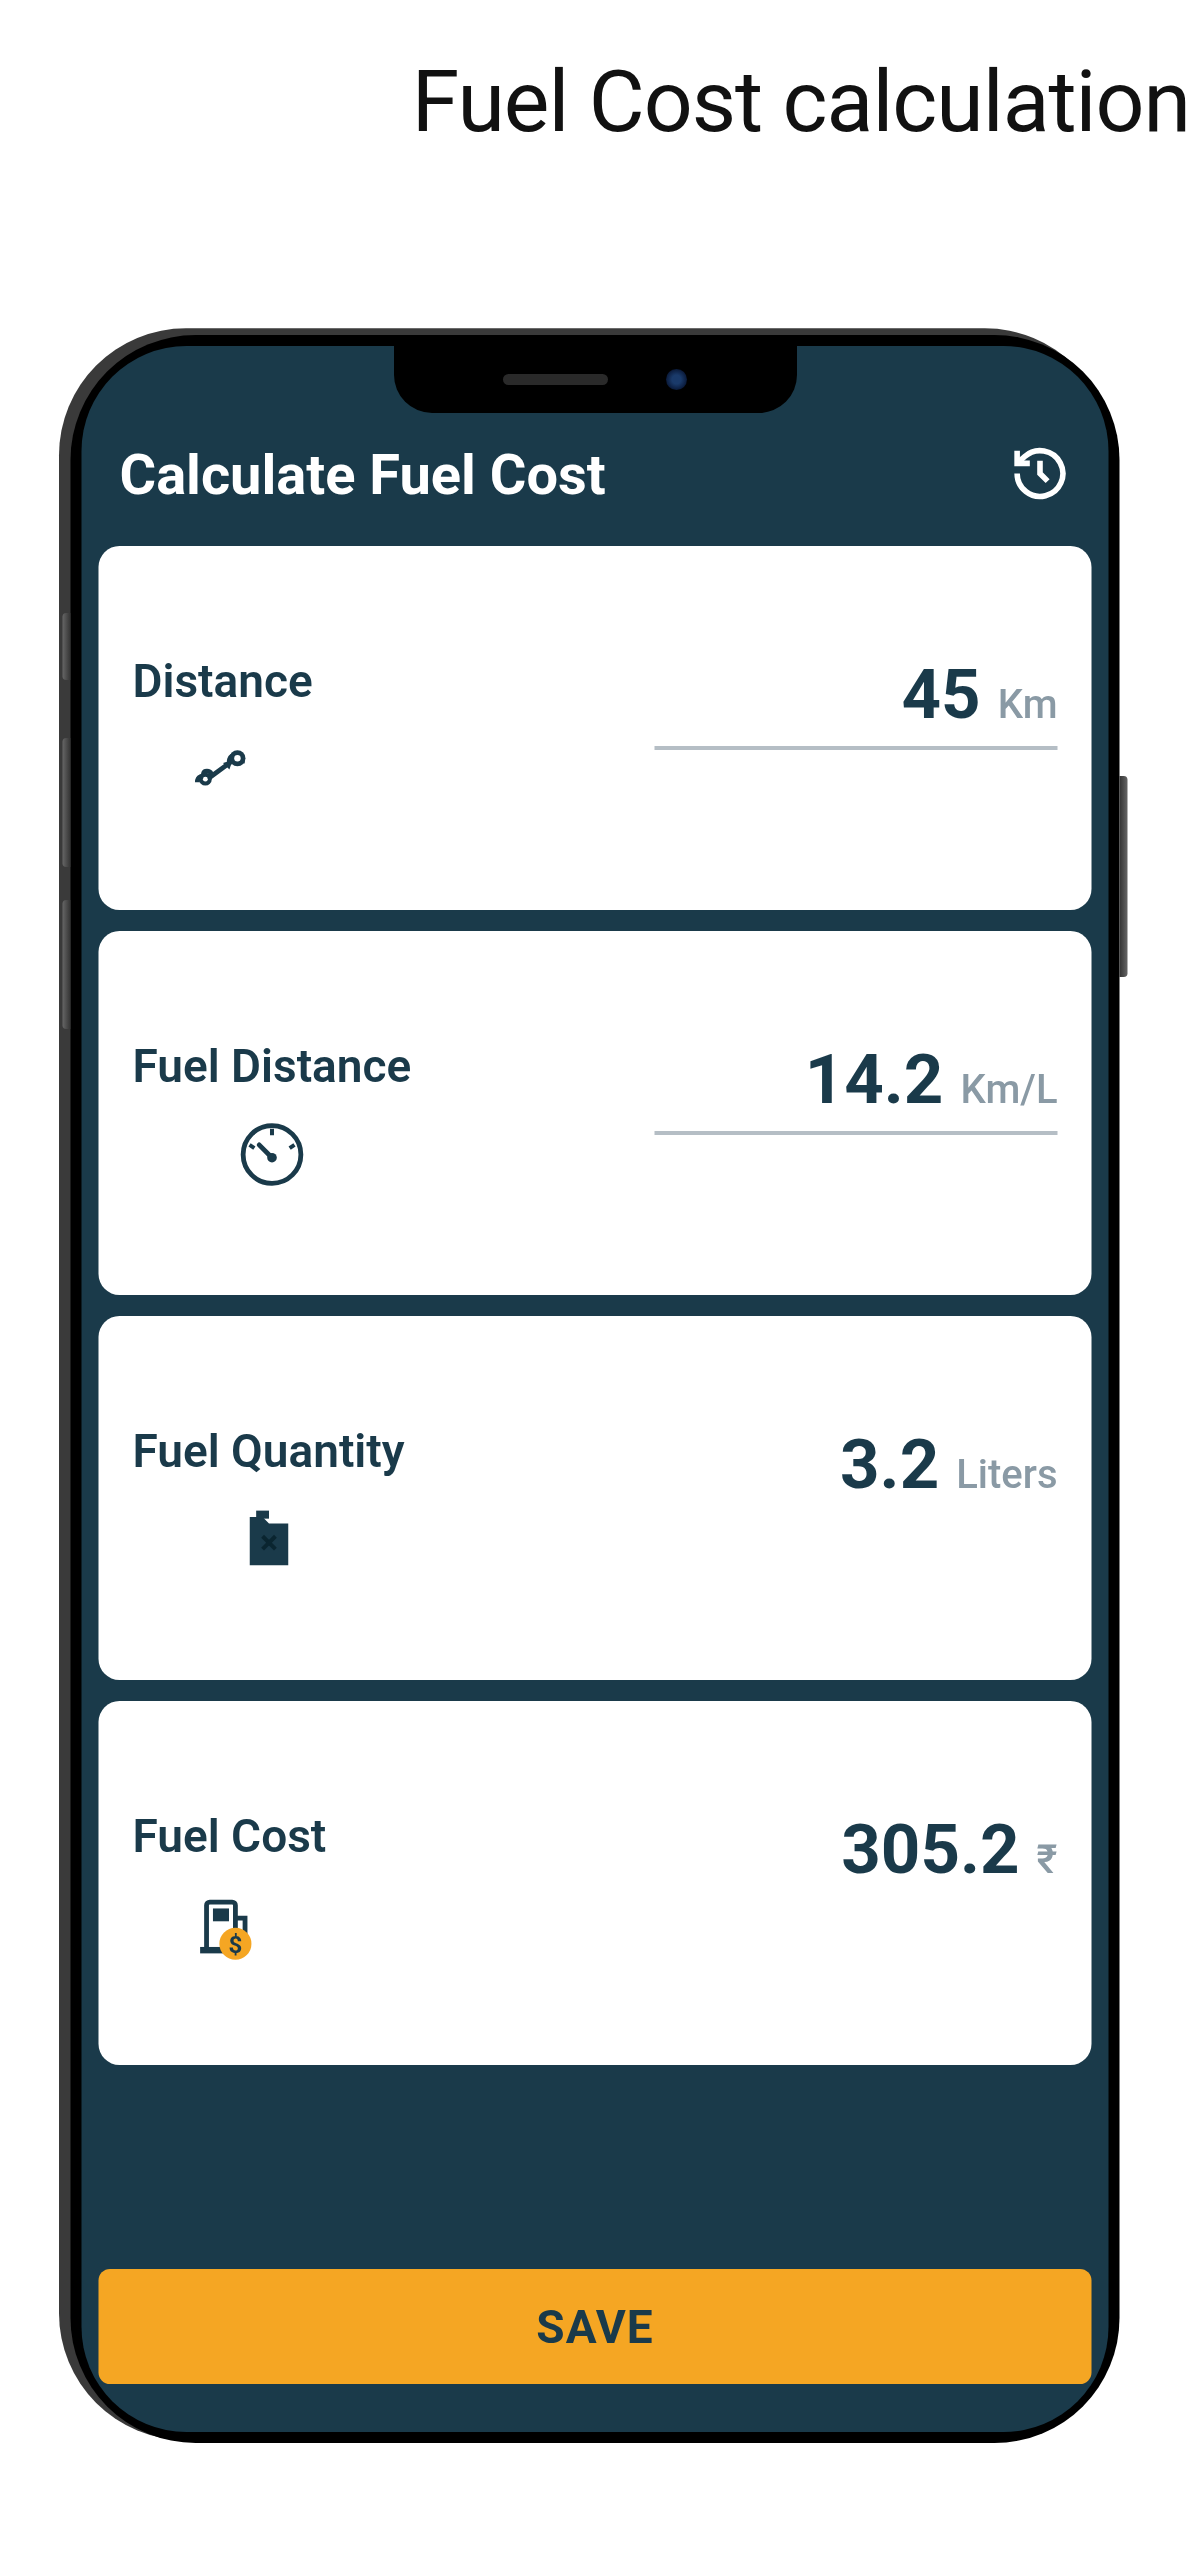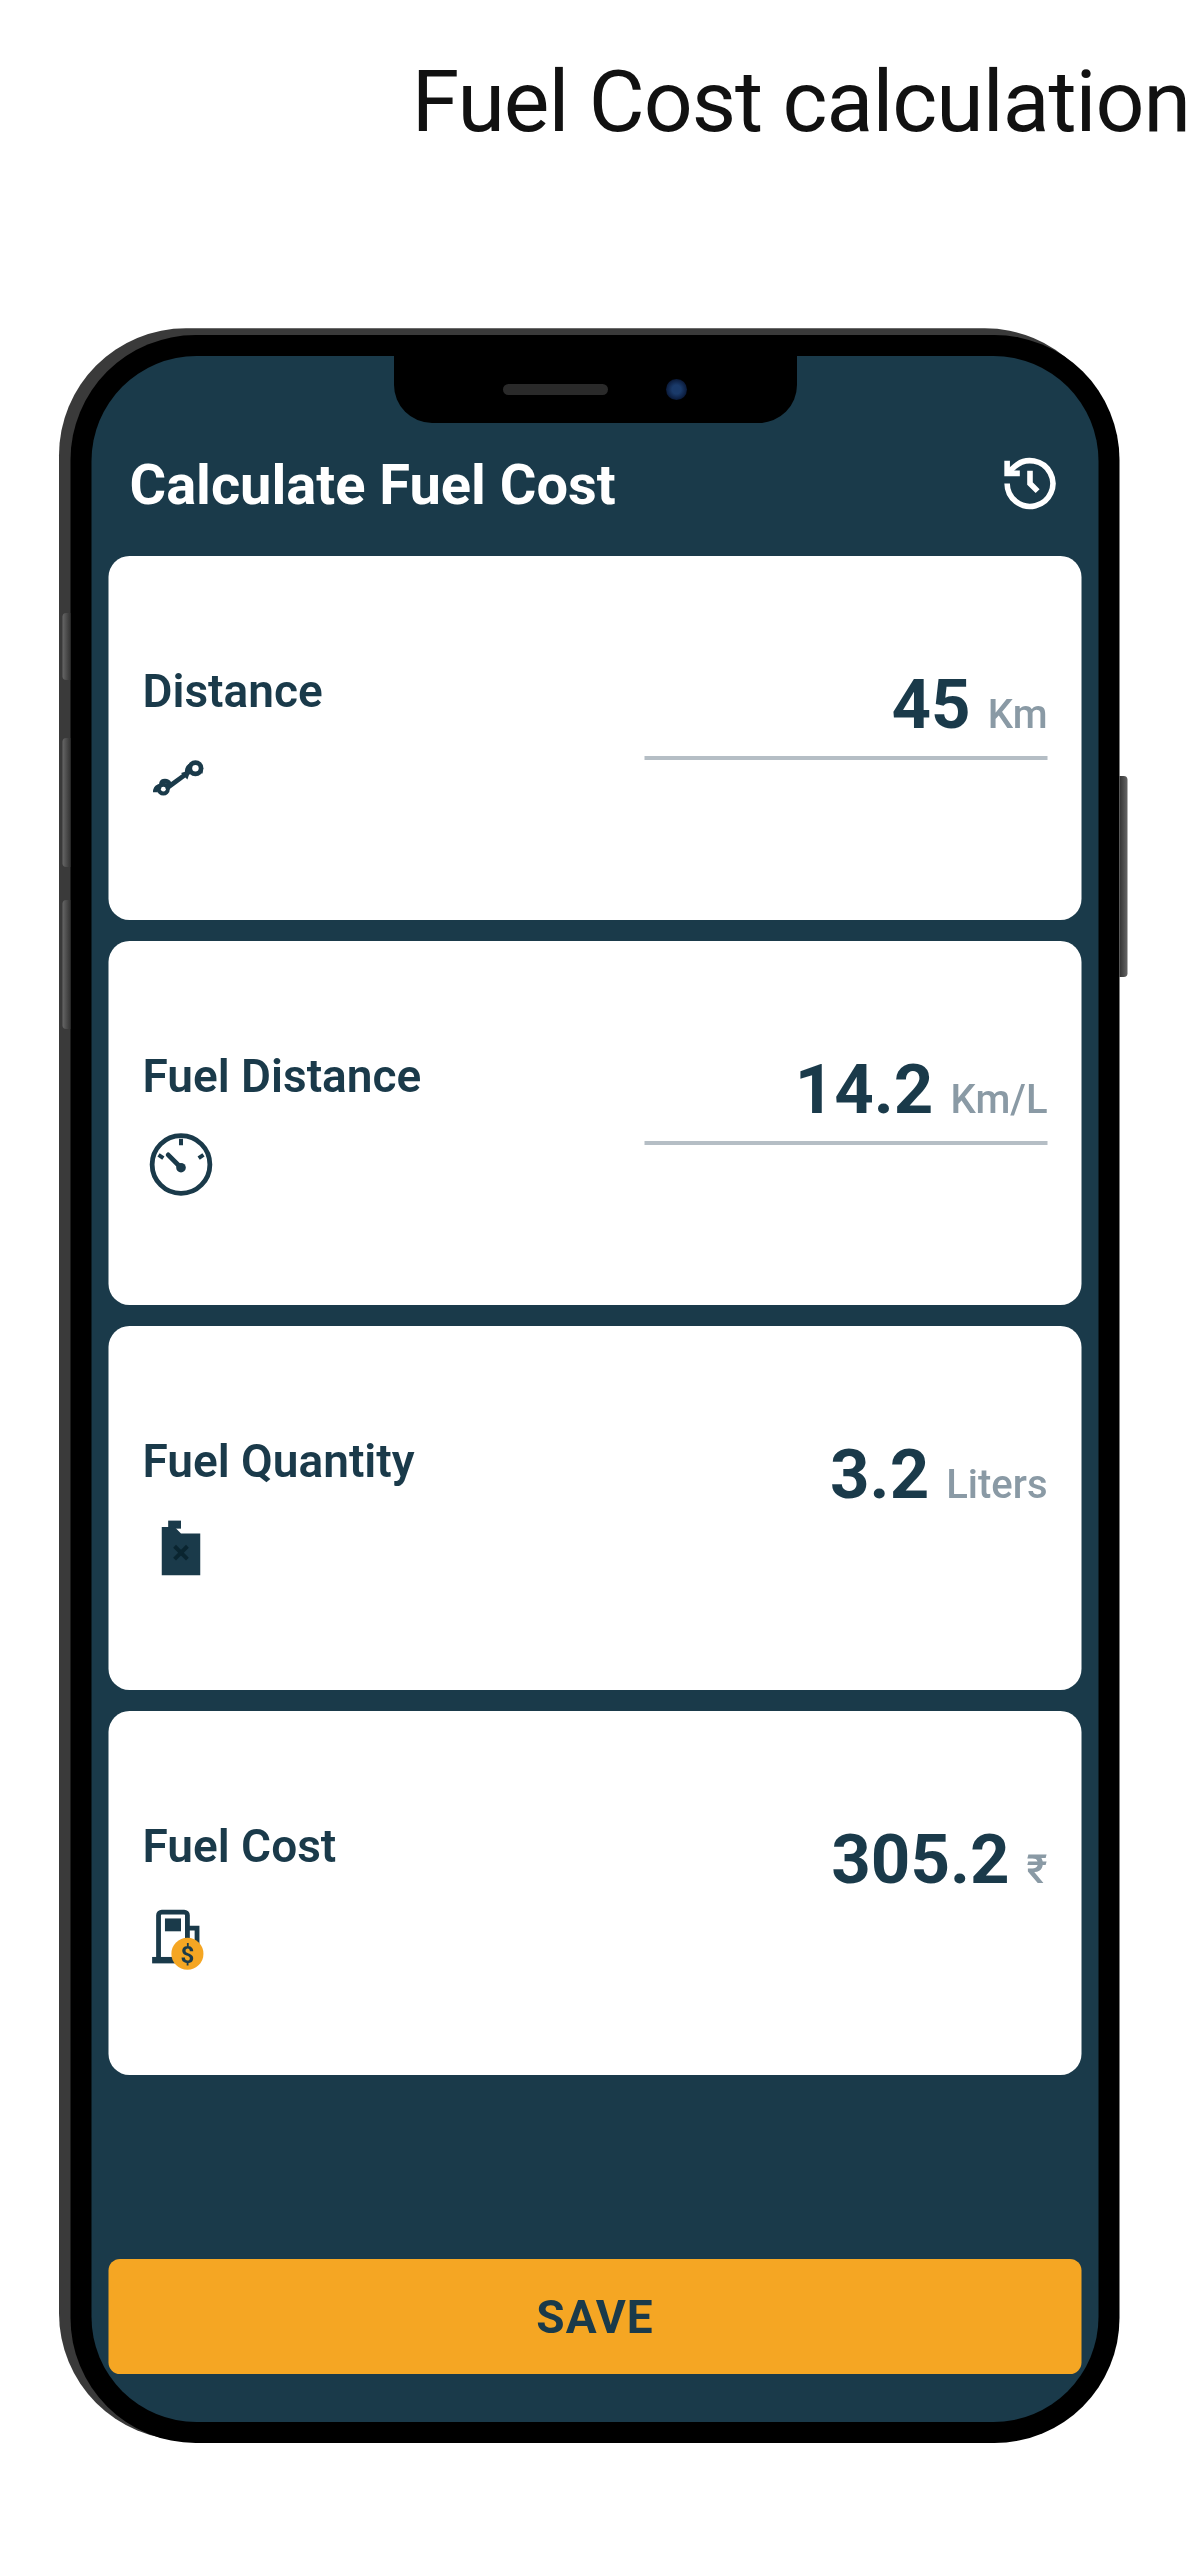--- a/index.html
+++ b/index.html
@@ -24,21 +24,21 @@
   }
   .phone-frame {
     position: absolute;
     left: 50%;
     transform: translateX(-50%);
     top: 335px;
     width: 1049px;
     height: 2108px;
     background: #000;
     border-radius: 125px;
-    padding: 21px;
+    padding: 11px;
     box-shadow: -9.6px -4.8px 0 1.9px #3a3a3a;
   }
   .phone-inner {
     width: 100%;
     height: 100%;
     border-radius: 105px;
     background: #1a3a4a;
     overflow: hidden;
     position: relative;
   }
@@ -138,20 +138,21 @@
   }
   .card-row {
     display: flex;
     justify-content: space-between;
     align-items: flex-start;
   }
   .card-left {
     display: flex;
     flex-direction: column;
     gap: 23px;
+    align-items: center;
   }
   .card-label {
     font-size: 46px;
     font-weight: 600;
     color: #1a3a4a;
   }
   .card-right {
     display: flex;
     align-items: baseline;
     gap: 17px;

